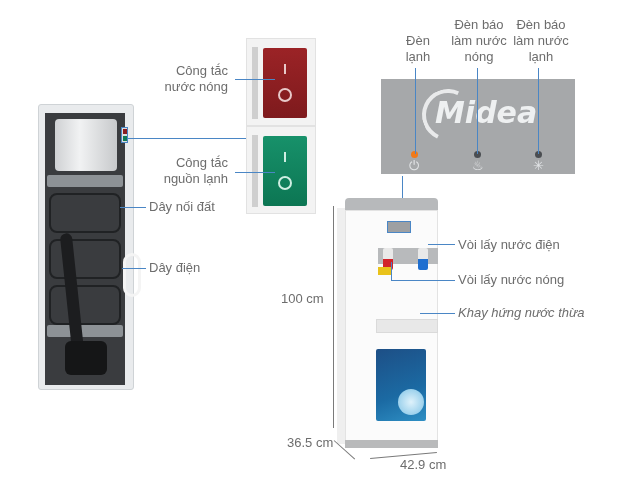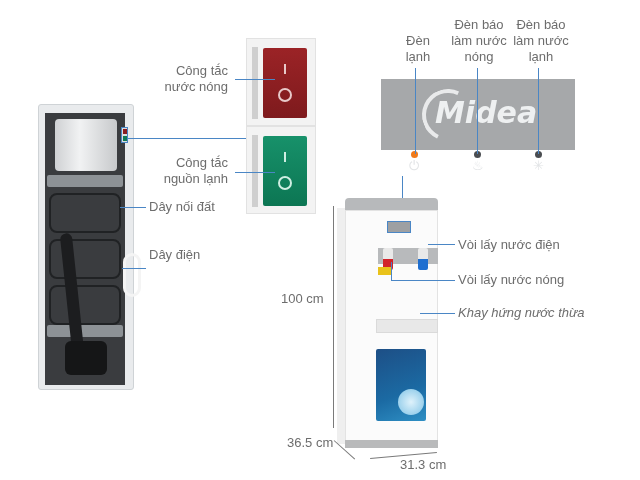--- a/index.html
+++ b/index.html
@@ -29,21 +29,21 @@
   .sw-frame .shadow { position: absolute; left: 5px; top: 8px; width: 6px; height: 72px; background: #cfcfcf; }
   .rocker { position: absolute; left: 16px; top: 9px; width: 44px; height: 70px; border-radius: 2px; }
   .rocker.red { background: linear-gradient(180deg,#9b2326,#7e1a1d); }
   .rocker.green { background: linear-gradient(180deg,#17916a,#0c7653); }
   .rocker .on { position: absolute; left: 21px; top: 16px; width: 2px; height: 10px; background: #e8c9c9; }
   .rocker.green .on { background: #cfeee2; }
   .rocker .off { position: absolute; left: 15px; top: 40px; width: 14px; height: 14px; border: 2px solid #e8c9c9; border-radius: 50%; }
   .rocker.green .off { border-color: #cfeee2; }
 
   
-  .panel { left: 381px; top: 79px; width: 194px; height: 71px; background: #a6a8aa; }
+  .panel { left: 381px; top: 79px; width: 194px; height: 95px; background: #a6a8aa; }
   .logo-arc { position: absolute; left: 41px; top: 10px; width: 52px; height: 52px; border: 4px solid #e9eaeb; border-right-color: transparent; border-bottom-color: transparent; border-radius: 50%; transform: rotate(-20deg); }
   .logo-text { position: absolute; left: 54px; top: 16px; font-size: 30px; font-weight: bold; font-style: italic; color: #eef0f1; letter-spacing: 0px; font-family: "DejaVu Sans", sans-serif; }
   .dot { position: absolute; width: 7px; height: 7px; border-radius: 50%; }
   .panel-icon { position: absolute; font-size: 13px; color: #e2e4e6; line-height: 14px; }
 
   
   .front { left: 345px; top: 198px; width: 93px; height: 252px; }
   .front .top { position: absolute; left: 0; top: 0; width: 93px; height: 14px; background: #b7b9bb; border-radius: 4px 4px 0 0; }
   .front .body { position: absolute; left: 0; top: 12px; width: 93px; height: 232px; background: #fbfbfb; border: 1px solid #e3e3e3; }
   .front .side { position: absolute; left: -8px; top: 10px; width: 10px; height: 236px; background: #efefef; }
@@ -76,21 +76,21 @@
 </div>
 <div class="mini-switch">
     <div class="r"></div>
     <div class="g"></div>
   </div>
 <div class="line" style="left:128px; top:138px; width:120px; height:1px;"></div>
 
 <div class="line" style="left:120px; top:207px; width:26px; height:1px;"></div>
 <div class="label" style="left:149px; top:199px;">Dây nối đất</div>
 <div class="line" style="left:122px; top:268px; width:24px; height:1px;"></div>
-<div class="label" style="left:149px; top:247px;">Dây điện</div>
+<div class="label" style="left:149px; top:260px;">Dây điện</div>
 
 <div class="sw-frame" style="top:38px;">
   <div class="shadow"></div>
   <div class="rocker red">
     <div class="on"></div>
     <div class="off"></div>
   </div>
 </div>
 <div class="sw-frame" style="top:126px;">
   <div class="shadow"></div>
@@ -165,13 +165,13 @@
 <div class="line" style="left:391px; top:280px; width:64px; height:1px;"></div>
 <div class="label" style="left:458px; top:272px;text-align:right;">Vòi lấy nước nóng</div>
 <div class="line" style="left:420px; top:313px; width:35px; height:1px;"></div>
 <div class="label" style="left:458px; top:305px;font-style:italic;">Khay hứng nước thừa</div>
 
 <div class="dim-line" style="left:333px; top:206px; width:1px; height:222px;"></div>
 <div class="label" style="left:281px; top:291px;">100 cm</div>
 <div class="dim-line" style="left:334px; top:440px; width:28px; height:1px; transform: rotate(42deg); transform-origin:left center;"></div>
 <div class="label" style="left:287px; top:435px;">36.5 cm</div>
 <div class="dim-line" style="left:370px; top:455px; width:67px; height:1px; transform: rotate(-5deg);"></div>
-<div class="label" style="left:400px; top:457px;">31.3 cm</div>
+<div class="label" style="left:400px; top:457px;">42.9 cm</div>
 
 </body></html>

